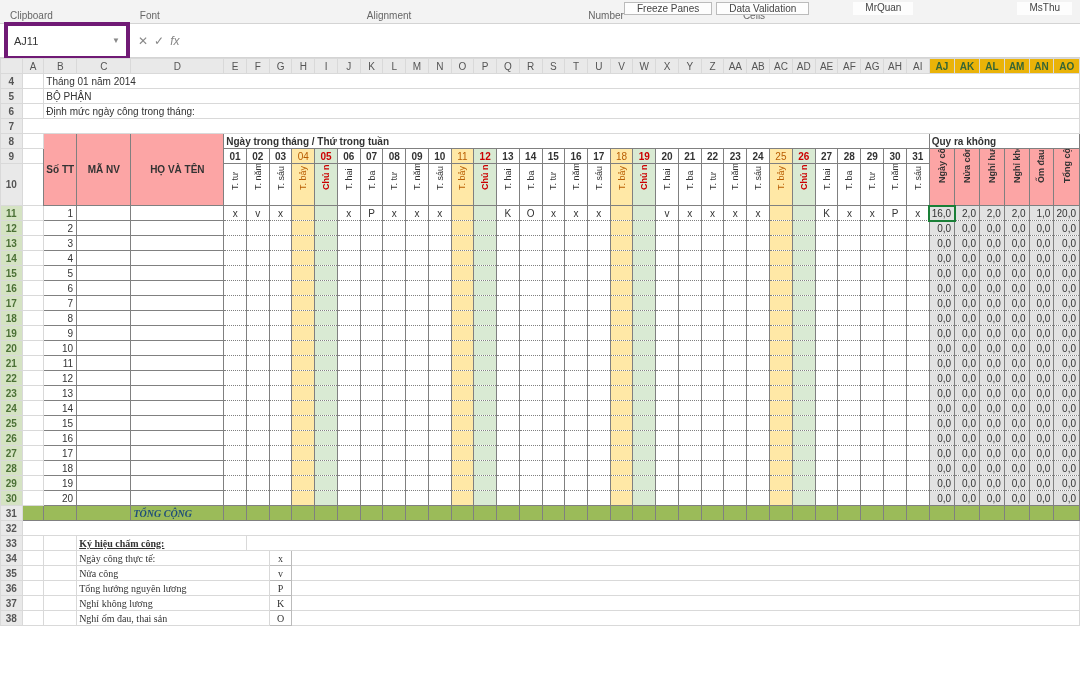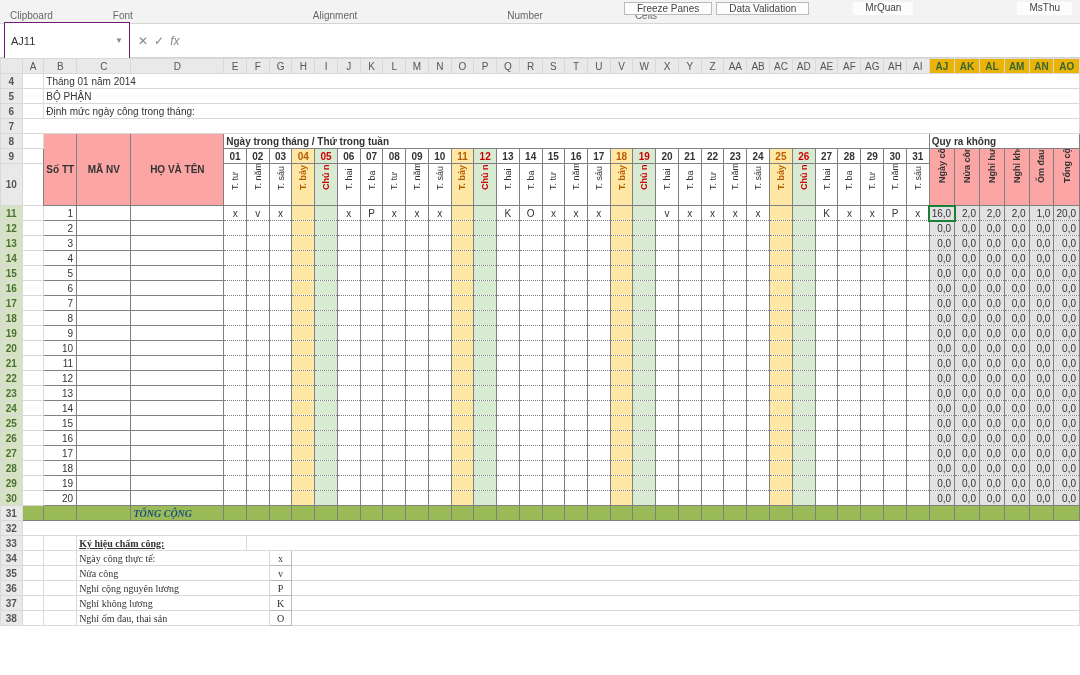--- a/index.html
+++ b/index.html
@@ -1,26 +1,26 @@
 <!DOCTYPE html>
 <html><head>
 <meta charset="utf-8">
 <style>
 * { box-sizing: border-box; margin: 0; padding: 0; }
 body { font-family: "Segoe UI", Tahoma, sans-serif; font-size: 11px; background: #fff; color: #333; }
 
 
-.ribbon { display: flex; background: #f3f3f3; border-bottom: 1px solid #d4d4d4; height: 24px; align-items: flex-end; padding: 0 10px; font-size: 10px; color: #666; }
+.ribbon { display: flex; background: #f3f3f3; border-bottom: 1px solid #d4d4d4; height: 24px; align-items: flex-end; padding: 0 10px; font-size: 10px; color: #666; gap: 27px; }
 .ribbon .grp { margin-right: 60px; position: relative; padding-bottom: 2px; }
 .ribbon .btns { position: absolute; right: 8px; top: 2px; display: flex; gap: 4px; font-size: 10px; color: #444; }
 .ribbon .btns span { border: 1px solid #bbb; padding: 0 12px; background: #fdfdfd; }
 
 
 .fbar { display: flex; align-items: center; height: 34px; border-bottom: 1px solid #d4d4d4; padding: 2px 4px; }
-.cellref { width: 126px; height: 38px; border: 1px solid #701a75; background: #fff; display: flex; align-items: center; padding: 8px 6px; font-size: 11px; }
+.cellref { width: 126px; height: 38px; border: 4px solid #701a75; background: #fff; display: flex; align-items: center; padding: 8px 6px; font-size: 11px; }
 .cellref .dd { margin-left: auto; color: #888; font-size: 8px; }
 .fbar-icons { display: flex; align-items: center; gap: 6px; padding: 0 8px; color: #888; }
 .fbar-icons span { font-size: 12px; }
 .formula-input { flex: 1; height: 30px; border: 1px solid #bcbcbc; border-left: none; padding: 2px 6px; font-size: 11px; background: #fff; }
 
 
 .sheet { position: relative; overflow: auto; }
 table.grid { border-collapse: collapse; table-layout: fixed; }
 table.grid th, table.grid td { border: 1px solid #d9d9d9; padding: 0 2px; height: 15px; font-size: 10px; white-space: nowrap; overflow: hidden; vertical-align: middle; }
 .colhdr th { background: #e9e9e9; font-weight: normal; color: #555; height: 18px; text-align: center; position: relative; }
@@ -37,21 +37,21 @@
 col.wSum { width: 25px; }
 
 
 .titlecell { font-size: 12px; }
 .secthdr { text-align: left; background: #fff; font-weight: bold; border: 1px solid #808080 !important; }
 .hdrcell { text-align: center; font-weight: bold; border: 1px solid #808080 !important; background: #fca5a5; }
 .daynum { text-align: center; font-weight: bold; border: 1px solid #808080 !important; }
 .dow { text-align: center; border: 1px solid #808080 !important; padding: 1px 0 !important; }
 .dow span { display: inline-block; transform: rotate(-90deg); transform-origin: center; font-size: 9px; white-space: nowrap; width: 10px; }
 .sat { background: #ffe8a6; }
-.sat .daynum-txt, .sat span { color: #b85c00; font-weight: bold; }
+.sat .daynum-txt, .sat span { color: #b85c00; font-weight: normal; }
 .sun { background: #d9ead3; }
 .sun .daynum-txt, .sun span { color: #cc0000; font-weight: bold; }
 .datacell { border: 1px solid #808080 !important; text-align: center; background: #fff; border-bottom-style: dotted !important; border-top-style: dotted !important; }
 .datacell.sat { background: #ffe8a6; }
 .datacell.sun { background: #d9ead3; }
 .sumcell { border: 1px solid #808080 !important; text-align: right; background: #e2e2e2; padding-right: 3px !important; border-bottom-style: dotted !important; border-top-style: dotted !important; font-size: 9px; }
 .stt { border: 1px solid #808080 !important; text-align: right; padding-right: 3px !important; }
 .blankbd { border: 1px solid #808080 !important; }
 .totrow td { background: #9bbb59; border: 1px solid #808080 !important; }
 .totlabel { color: #1f4e79; font-weight: bold; font-family: "Times New Roman", serif; font-style: italic; }
@@ -1235,21 +1235,21 @@
           <td></td>
           <td></td>
           <td colspan="4" class="legend">Nửa công</td>
           <td class="legend" style="text-align:center;border:1px solid #bbb">v</td>
           <td colspan="34"></td>
         </tr>
         <tr>
           <th class="rowhdr">36</th>
           <td></td>
           <td></td>
-          <td colspan="4" class="legend">Nghỉ cộng nguyên lương</td>
+          <td colspan="4" class="legend">Tổng hưởng nguyên lương</td>
           <td class="legend" style="text-align:center;border:1px solid #bbb">P</td>
           <td colspan="34"></td>
         </tr>
         <tr>
           <th class="rowhdr">37</th>
           <td></td>
           <td></td>
           <td colspan="4" class="legend">Nghỉ không lương</td>
           <td class="legend" style="text-align:center;border:1px solid #bbb">K</td>
           <td colspan="34"></td>

